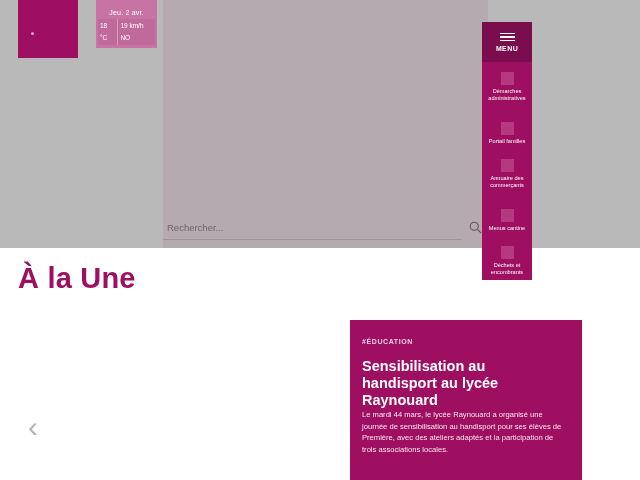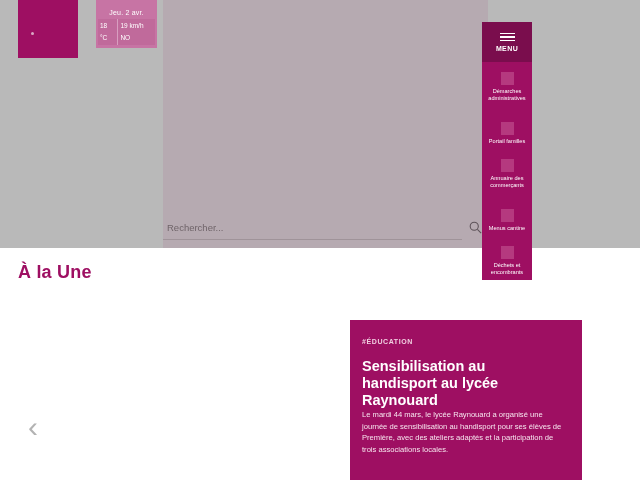--- a/index.html
+++ b/index.html
@@ -100,21 +100,21 @@
     width: 13px; height: 13px; background: #b5397f; margin-bottom: 3px;
   }
   .side-text {
     color: #ffffff; font-size: 5.6px; line-height: 7px; text-align: center;
     width: 46px;
   }
 
   
   .section-title {
     position: absolute; left: 18px; top: 262px;
-    font-size: 18px; font-weight: bold; color: #9e0f62;
+    font-size: 29px; font-weight: bold; color: #9e0f62;
     letter-spacing: .2px;
   }
 
   
   .arrow {
     position: absolute; top: 410px; width: 30px; height: 34px;
     color: #b3b3b3; font-size: 30px; line-height: 34px; text-align: center;
     cursor: pointer; user-select: none;
   }
   .arrow-left { left: 18px; }

